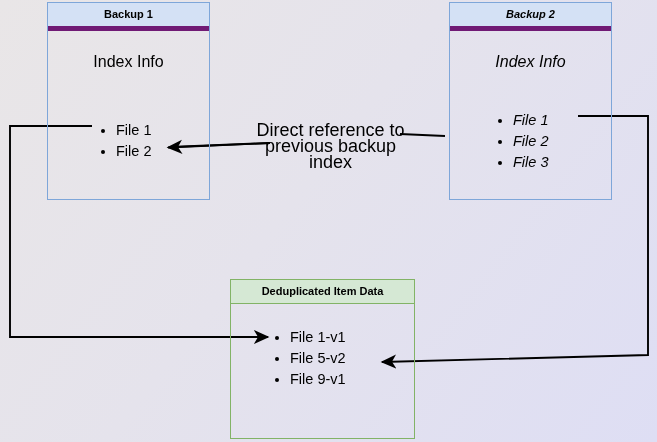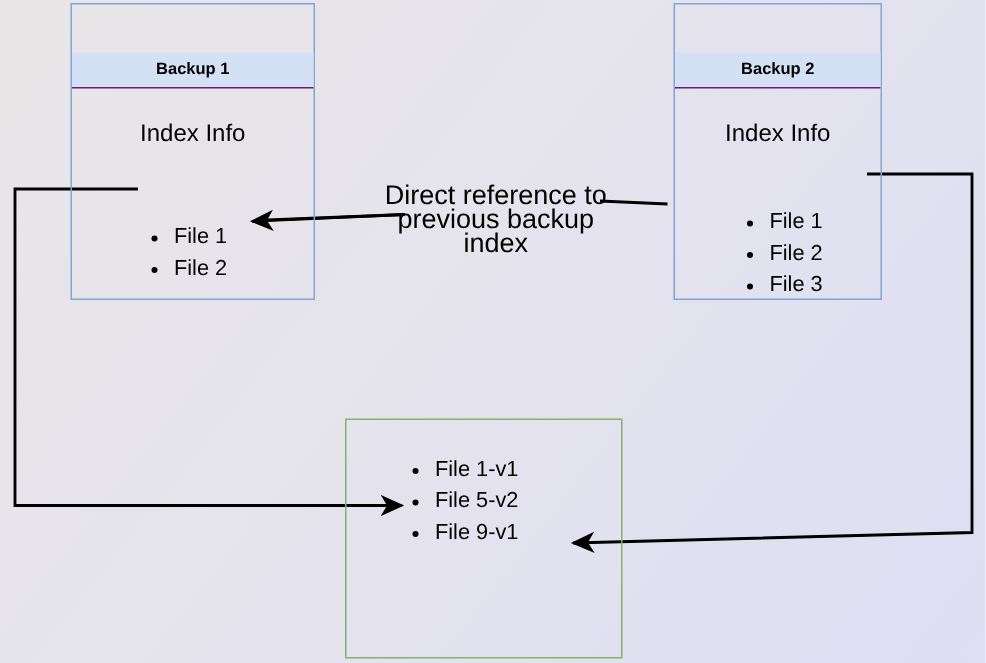--- a/index.html
+++ b/index.html
@@ -36,22 +36,21 @@
     width: 100%;
     text-align: center;
     font-weight: bold;
     font-size: 11px;
     color: #000;
     line-height: 1;
     padding: 6px 2px 6px 2px;
   }
   .header-blue {
     background: #d4e1f5;
-    border-bottom: 1px solid #701a75;
-    margin-top: 32px;
+    border-bottom: 5px solid #701a75;
   }
   .header-green {
     background: #d5e8d4;
     border-bottom: 1px solid #82b366;
   }
   .node-body {
     position: relative;
     width: 100%;
     height: calc(100% - 24px);
   }
@@ -134,33 +133,34 @@
     <div class="node-header header-blue">Backup 1</div>
     <div class="node-body">
       <div class="index-label">Index Info</div>
       <ul class="file-list" style="left:51px; top:89px;">
         <li>File 1</li>
         <li>File 2</li>
       </ul>
     </div>
   </div>
 
-  <div class="node node-blue" style="left:449px; top:2px; width:139px; height:198px;">
+  <div class="node node-blue" style="left:449px; top:2px; width:163px; height:198px;font-style:italic;">
     <div class="node-header header-blue">Backup 2</div>
     <div class="node-body">
       <div class="index-label">Index Info</div>
       <ul class="file-list" style="left:46px; top:79px;">
         <li>File 1</li>
         <li>File 2</li>
         <li>File 3</li>
       </ul>
     </div>
   </div>
 
   <div class="node node-green" style="left:230px; top:279px; width:185px; height:160px;">
+    <div class="node-header header-green">Deduplicated Item Data</div>
     <div class="node-body">
       <ul class="file-list" style="left:42px; top:23px;">
         <li>File 1-v1</li>
         <li>File 5-v2</li>
         <li>File 9-v1</li>
       </ul>
     </div>
   </div>
 
   <div class="edge-label" style="left:248px; top:122px; width:165px;">Direct reference to

